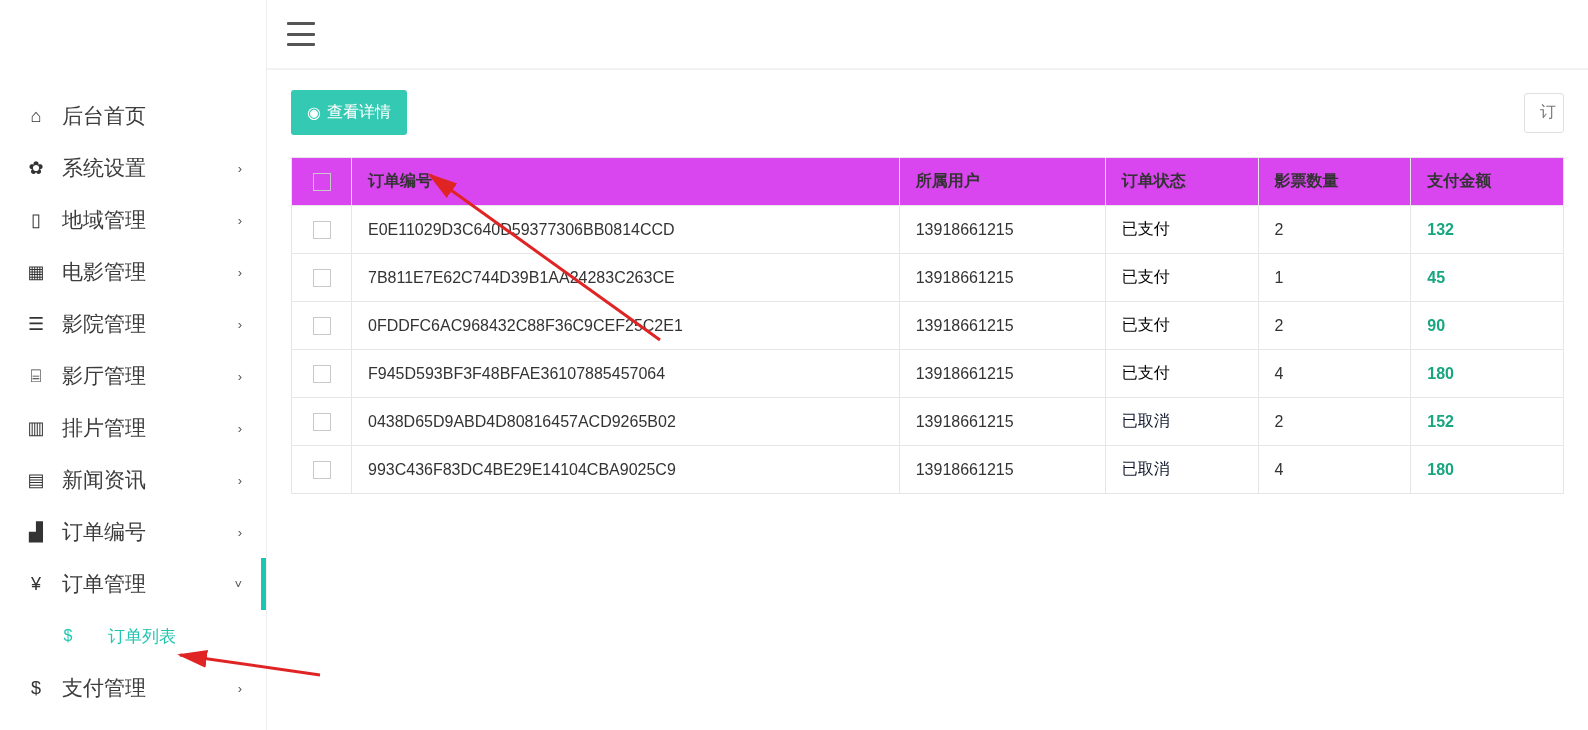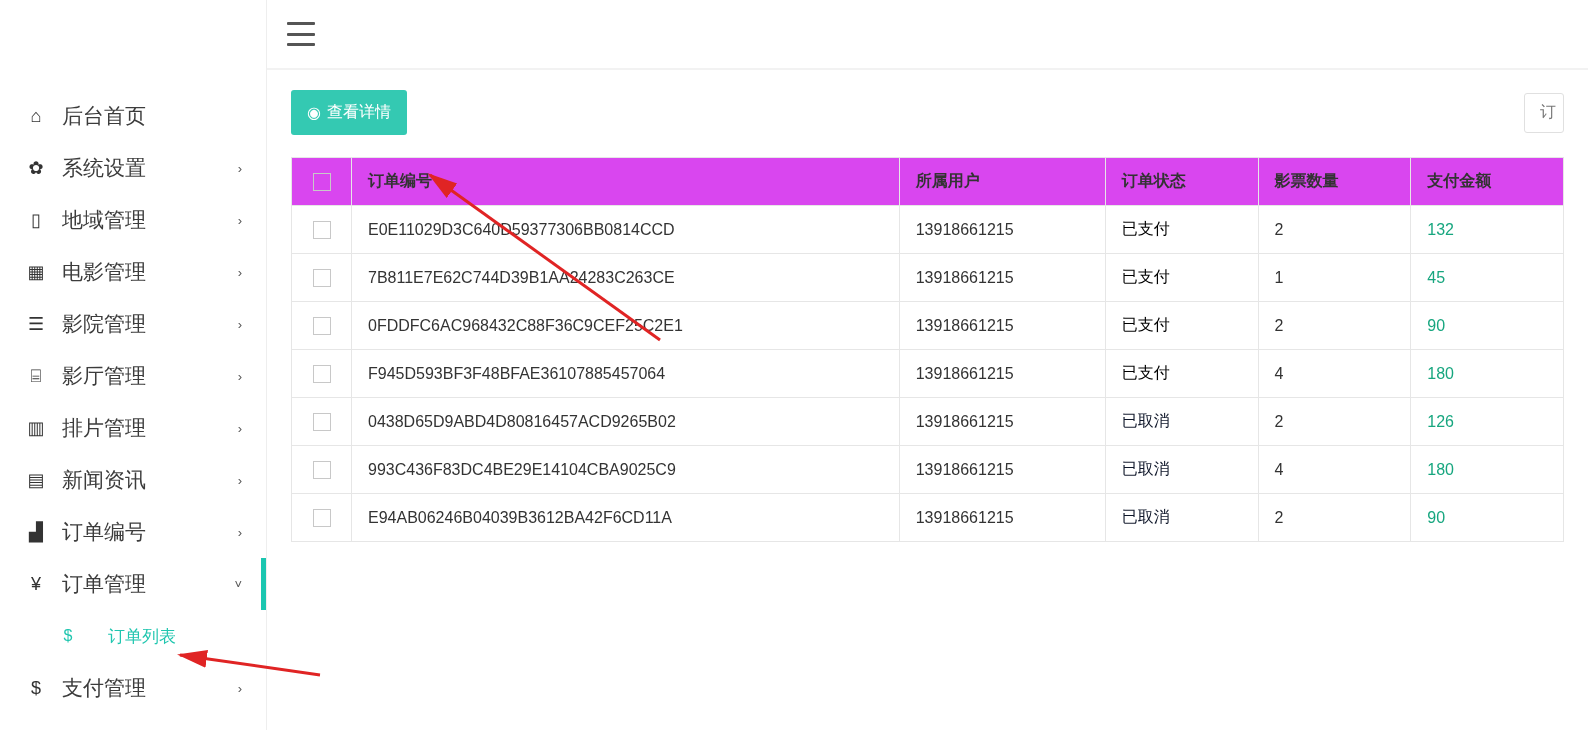--- a/index.html
+++ b/index.html
@@ -123,21 +123,21 @@
     }
     table.data td.col-check, table.data th.col-check { width: 60px; text-align: center; }
     .chk {
       width: 18px; height: 18px;
       border: 1.5px solid #c8c8c8;
       display: inline-block;
       vertical-align: middle;
     }
     .status-paid { color: #000000; }
     .status-cancel { color: #0f172a; }
-    .amount { color: #17a67f; font-weight: 400; text-align: right; }
+    .amount { color: #17a67f; font-weight: 700; text-align: right; }
 
     
     .anno-svg {
       position: absolute;
       pointer-events: none;
       z-index: 50;
       top: 0; left: 0;
     }
   </style>
 </head>
@@ -268,37 +268,29 @@
               <td><span class="status-paid">已支付</span></td>
               <td>4</td>
               <td><span class="amount">180</span></td>
             </tr>
             <tr>
               <td class="col-check"><span class="chk"></span></td>
               <td>0438D65D9ABD4D80816457ACD9265B02</td>
               <td>13918661215</td>
               <td><span class="status-cancel">已取消</span></td>
               <td>2</td>
-              <td><span class="amount">126</span></td>
+              <td><span class="amount">152</span></td>
             </tr>
             <tr>
               <td class="col-check"><span class="chk"></span></td>
               <td>993C436F83DC4BE29E14104CBA9025C9</td>
               <td>13918661215</td>
               <td><span class="status-cancel">已取消</span></td>
               <td>4</td>
               <td><span class="amount">180</span></td>
-            </tr>
-            <tr>
-              <td class="col-check"><span class="chk"></span></td>
-              <td>E94AB06246B04039B3612BA42F6CD11A</td>
-              <td>13918661215</td>
-              <td><span class="status-cancel">已取消</span></td>
-              <td>2</td>
-              <td><span class="amount">90</span></td>
             </tr>
           </tbody>
       </table>
     </div>
   </div>
 </div>
 
 <svg class="anno-svg" width="1588" height="730">
   <defs>
     <marker id="arrowhead" markerWidth="10" markerHeight="10" refX="9" refY="3" orient="auto">

